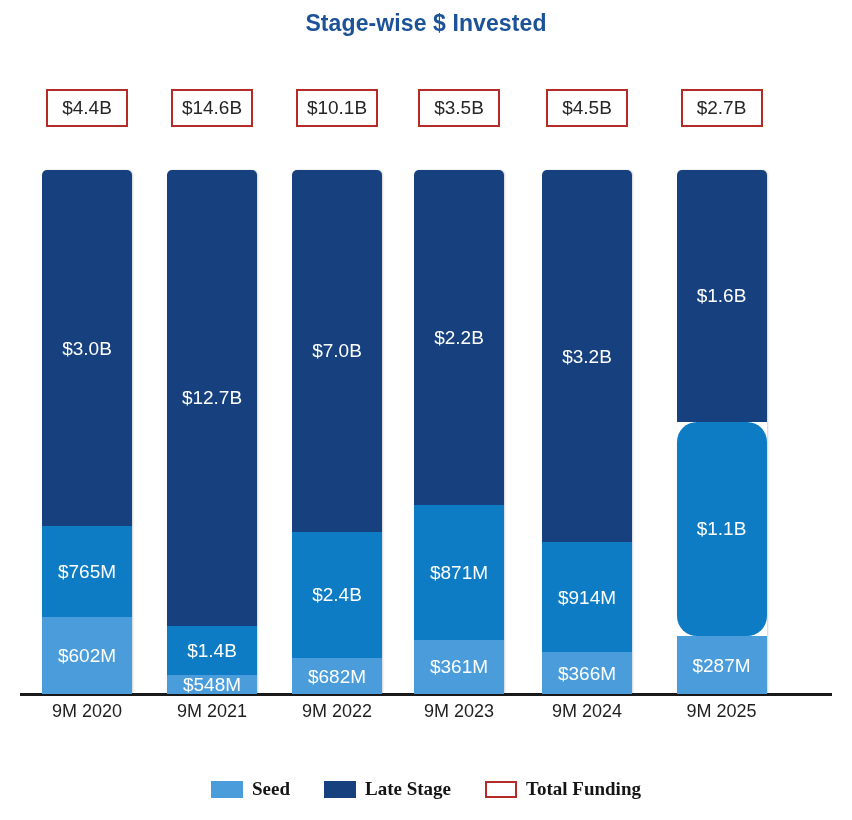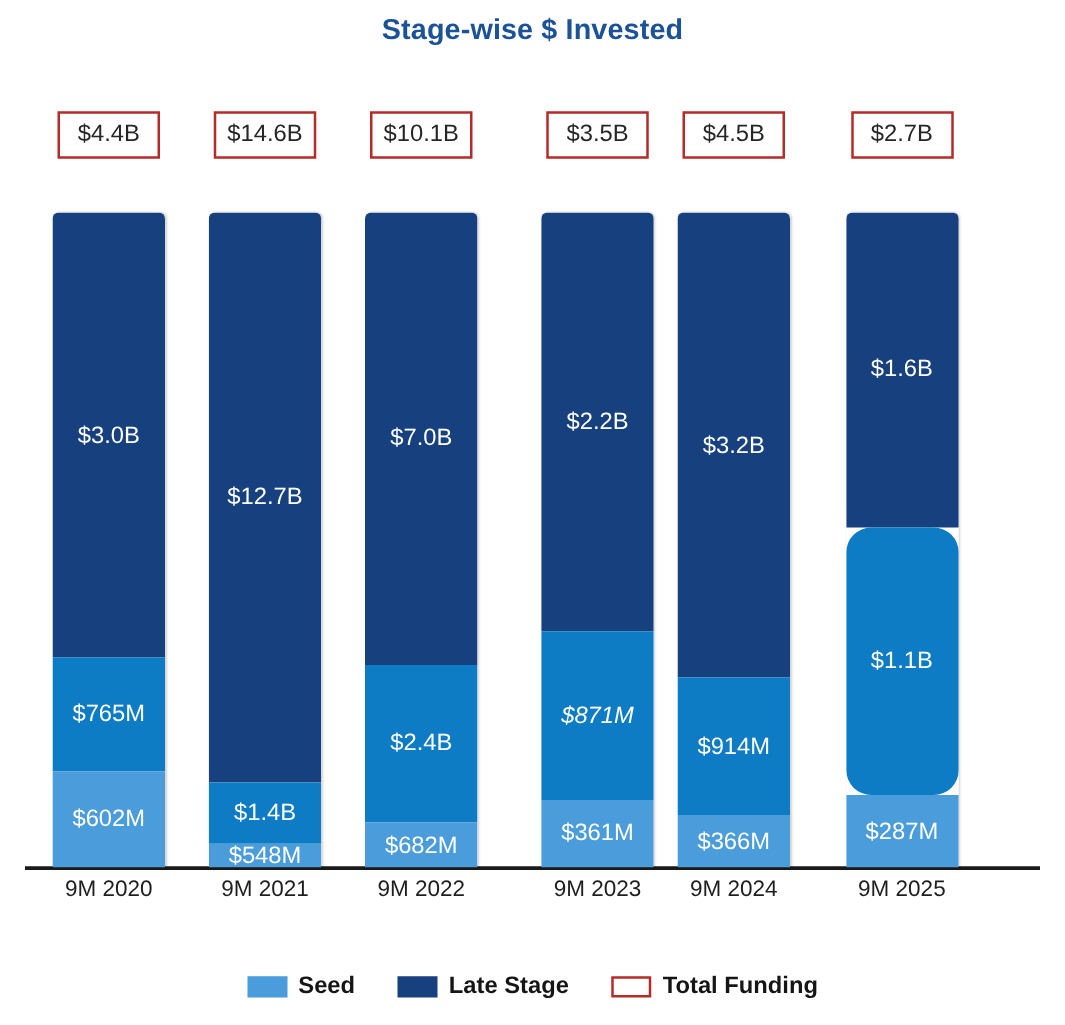--- a/index.html
+++ b/index.html
@@ -129,20 +129,21 @@
   
   .legend {
     position: absolute;
     left: 0;
     top: 778px;
     width: 852px;
     display: flex;
     align-items: center;
     justify-content: center;
     gap: 34px;
+    font-family: Liberation Serif, serif;
   }
   .legend-item {
     display: flex;
     align-items: center;
     gap: 9px;
     font-size: 19px;
     font-weight: bold;
     color: #151515;
     white-space: nowrap;
   }
@@ -210,29 +211,29 @@
           </div>
           <div class="seg seg-early" style="flex: 0 0 24.2%;">
             <span class="seg-label">$2.4B</span>
           </div>
           <div class="seg seg-seed thin" style="flex: 0 0 6.8%;">
             <span class="seg-label">$682M</span>
           </div>
         </div>
         <div class="x-label">9M 2022</div>
       </div>
-      <div class="bar-group" style="left: 433px; width: 90px;">
+      <div class="bar-group" style="left: 414px; width: 90px;">
         <div class="total-box">
           <span>$3.5B</span>
         </div>
         <div class="bar">
           <div class="seg seg-late" style="flex: 0 0 64%;">
             <span class="seg-label">$2.2B</span>
           </div>
-          <div class="seg seg-early" style="flex: 0 0 25.6%; font-style: italic;">
+          <div class="seg seg-early" style="flex: 0 0 25.6%;">
             <span class="seg-label">$871M</span>
           </div>
           <div class="seg seg-seed" style="flex: 0 0 10.4%;">
             <span class="seg-label">$361M</span>
           </div>
         </div>
         <div class="x-label">9M 2023</div>
       </div>
       <div class="bar-group" style="left: 542px; width: 90px;">
         <div class="total-box">

